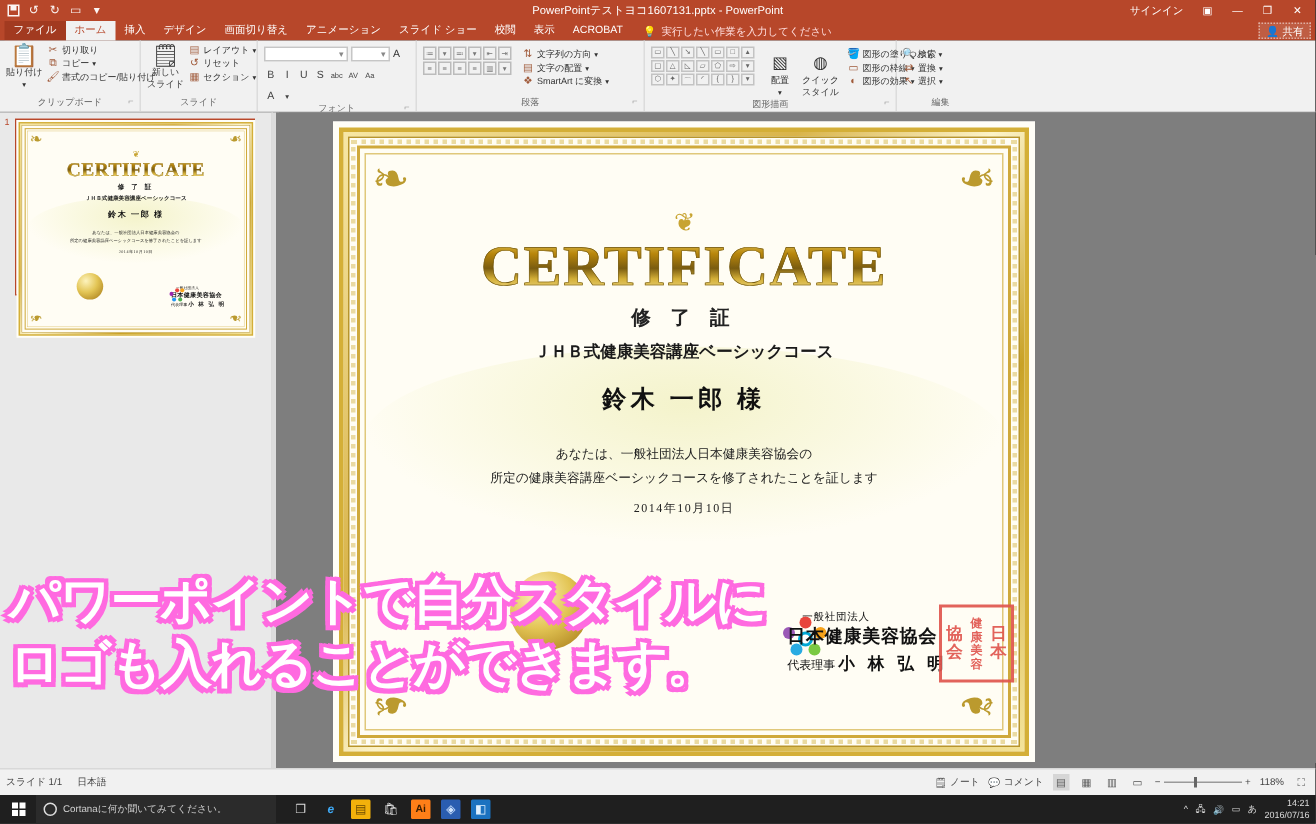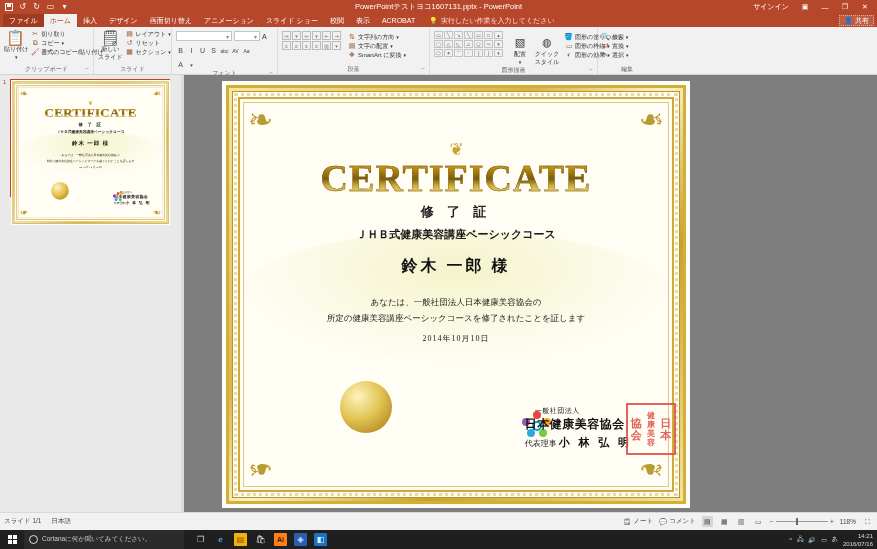--- a/index.html
+++ b/index.html
@@ -578,20 +578,22 @@
             <span>
               <em style="font-style:normal">日</em>
               <em style="font-style:normal">本</em>
             </span>
           </div>
         </div>
       </div>
     </div>
 
     <div class="overlay">
+      <div>パワーポイントで自分スタイルに</div>
+      <div>ロゴも入れることができます。</div>
     </div>
   </div>
 
   <div class="statusbar">
     <div class="sb-left">
       <span class="sb-item">スライド 1/1</span>
       <span class="sb-item">日本語</span>
     </div>
     <div class="sb-right">
       <span class="sb-item">

